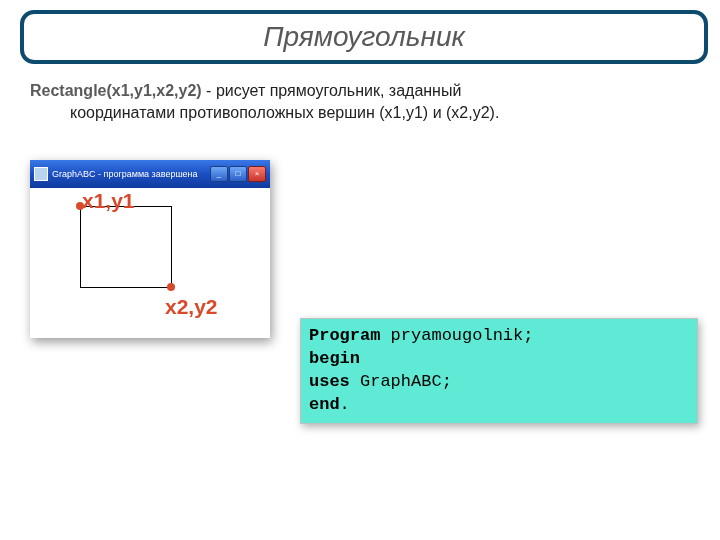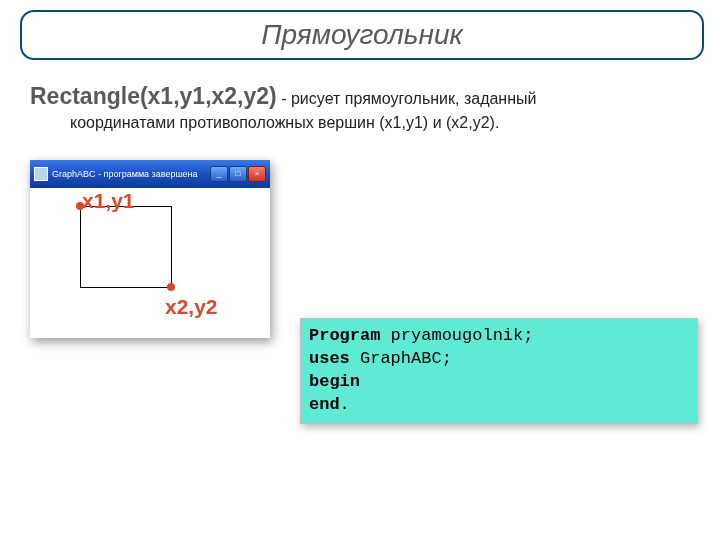--- a/index.html
+++ b/index.html
@@ -11,21 +11,21 @@
     font-family: Arial, sans-serif;
     position: relative;
     overflow: hidden;
   }
   .title-box {
     position: absolute;
     left: 20px;
     top: 10px;
     width: 680px;
     height: 46px;
-    border: 2px solid #0c4a6e;
+    border: 4px solid #0c4a6e;
     border-radius: 14px;
     display: flex;
     align-items: center;
     justify-content: center;
   }
   .title-text {
     font-style: italic;
     font-size: 28px;
     color: #595959;
   }
@@ -34,21 +34,21 @@
     left: 30px;
     top: 80px;
     width: 660px;
     color: #333;
     font-size: 16px;
     line-height: 1.4;
   }
   .desc-strong {
     color: #5a5a5a;
     font-weight: bold;
-    font-size: 23px;
+    font-size: 16px;
   }
   .desc-rest {
     color: #222;
     font-size: 16px;
   }
   .desc-indent {
     display: block;
     margin-left: 40px;
   }
   .window {
@@ -167,16 +167,16 @@
     <div class="rect-draw"></div>
     <div class="dot dot1"></div>
     <div class="dot dot2"></div>
     <div class="lbl lbl1">x1,y1</div>
     <div class="lbl lbl2">x2,y2</div>
   </div>
 </div>
 
 <div class="code-box">
   <div><span class="kw">Program</span><span> pryamougolnik;</span></div>
+  <div><span class="kw">begin</span></div>
   <div><span class="kw">uses</span><span> GraphABC;</span></div>
-  <div><span class="kw">begin</span></div>
   <div><span class="kw">end</span><span>.</span></div>
 </div>
 
 </body></html>

